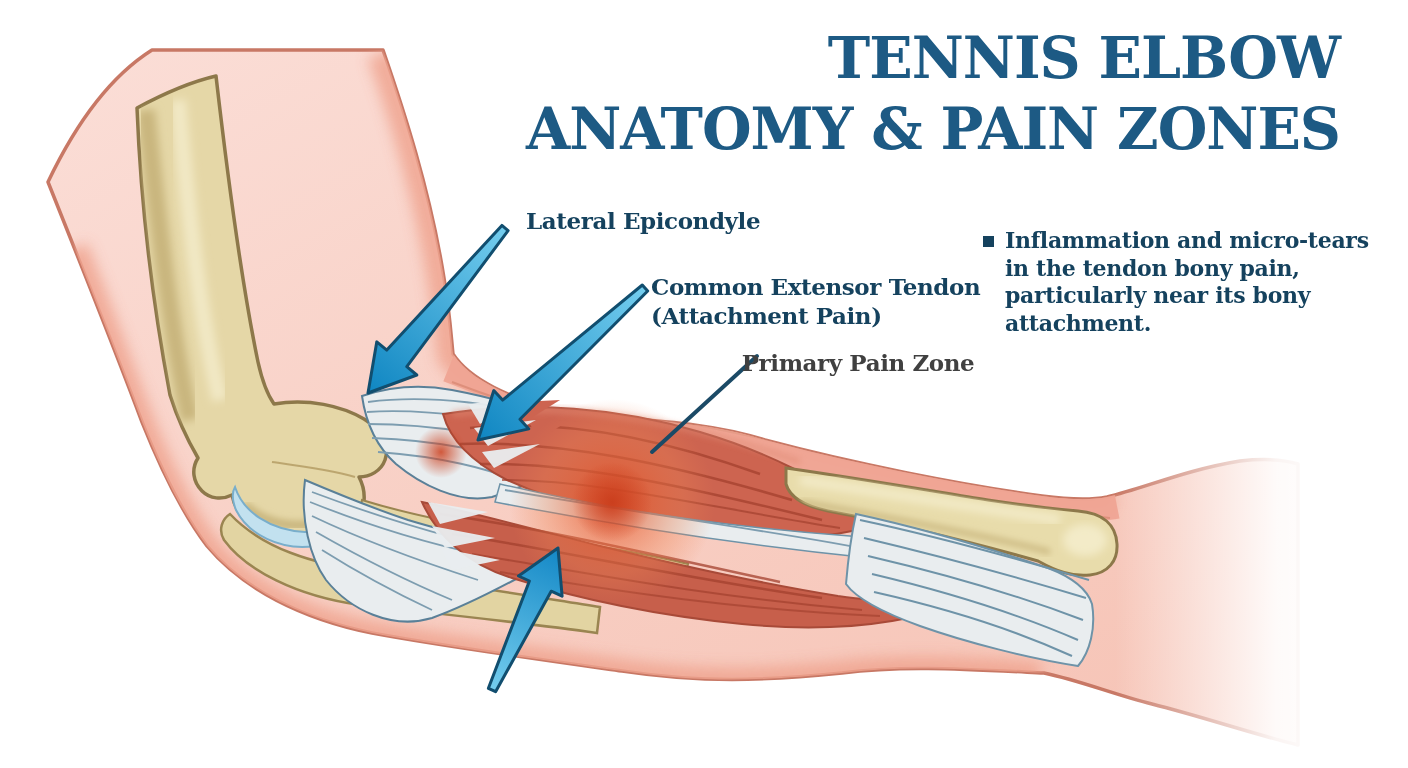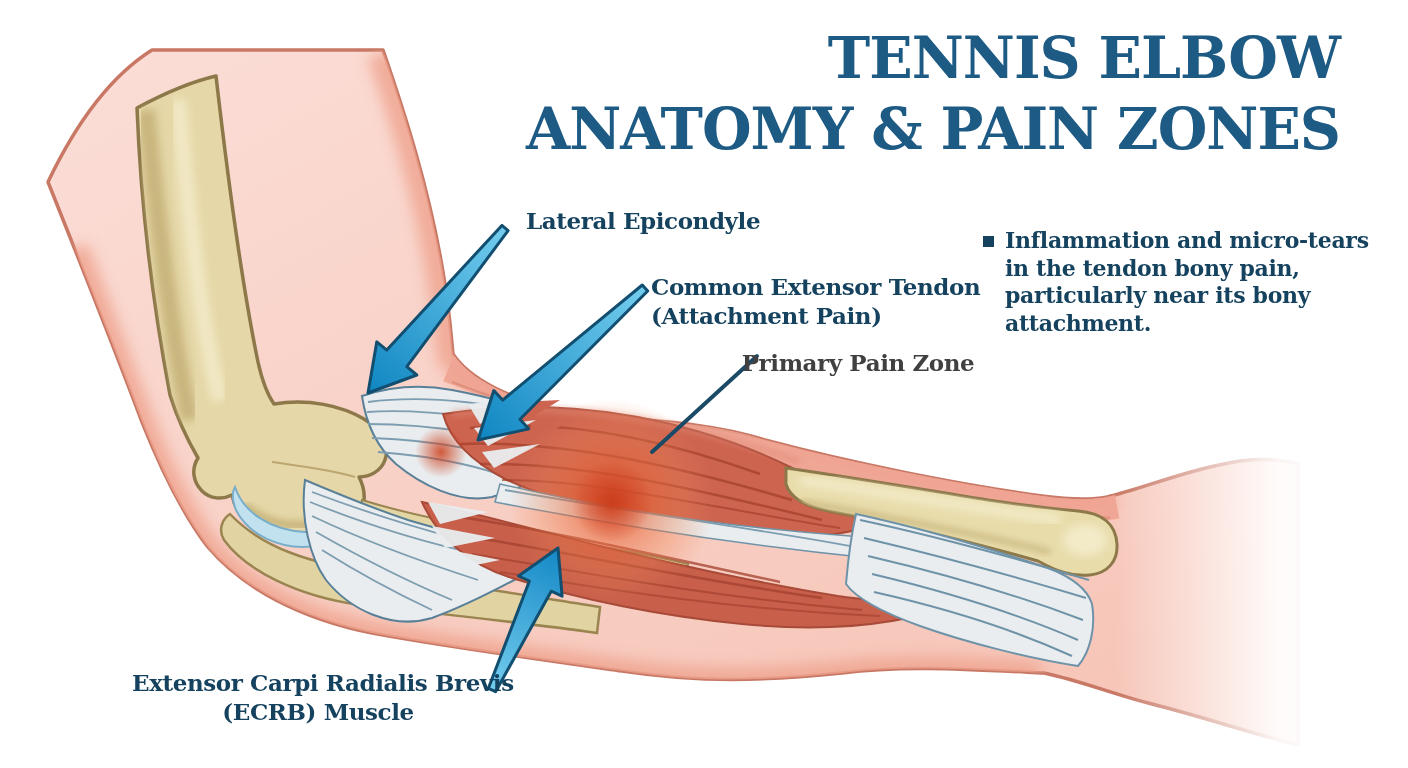--- a/index.html
+++ b/index.html
@@ -263,18 +263,14 @@
   </div>
 
   <div class="txt note-block">
     <span class="note-bullet"></span>
     <div class="note-line">Inflammation and micro-tears</div>
     <div class="note-line">in the tendon bony pain,</div>
     <div class="note-line">particularly near its bony</div>
     <div class="note-line">attachment.</div>
   </div>
 
-  <div class="txt callout callout-ecrb">
-    <div>Extensor Carpi Radialis Brevis</div>
-    <div>(ECRB) Muscle</div>
-  </div>
 
 </div>
 
 </body></html>

